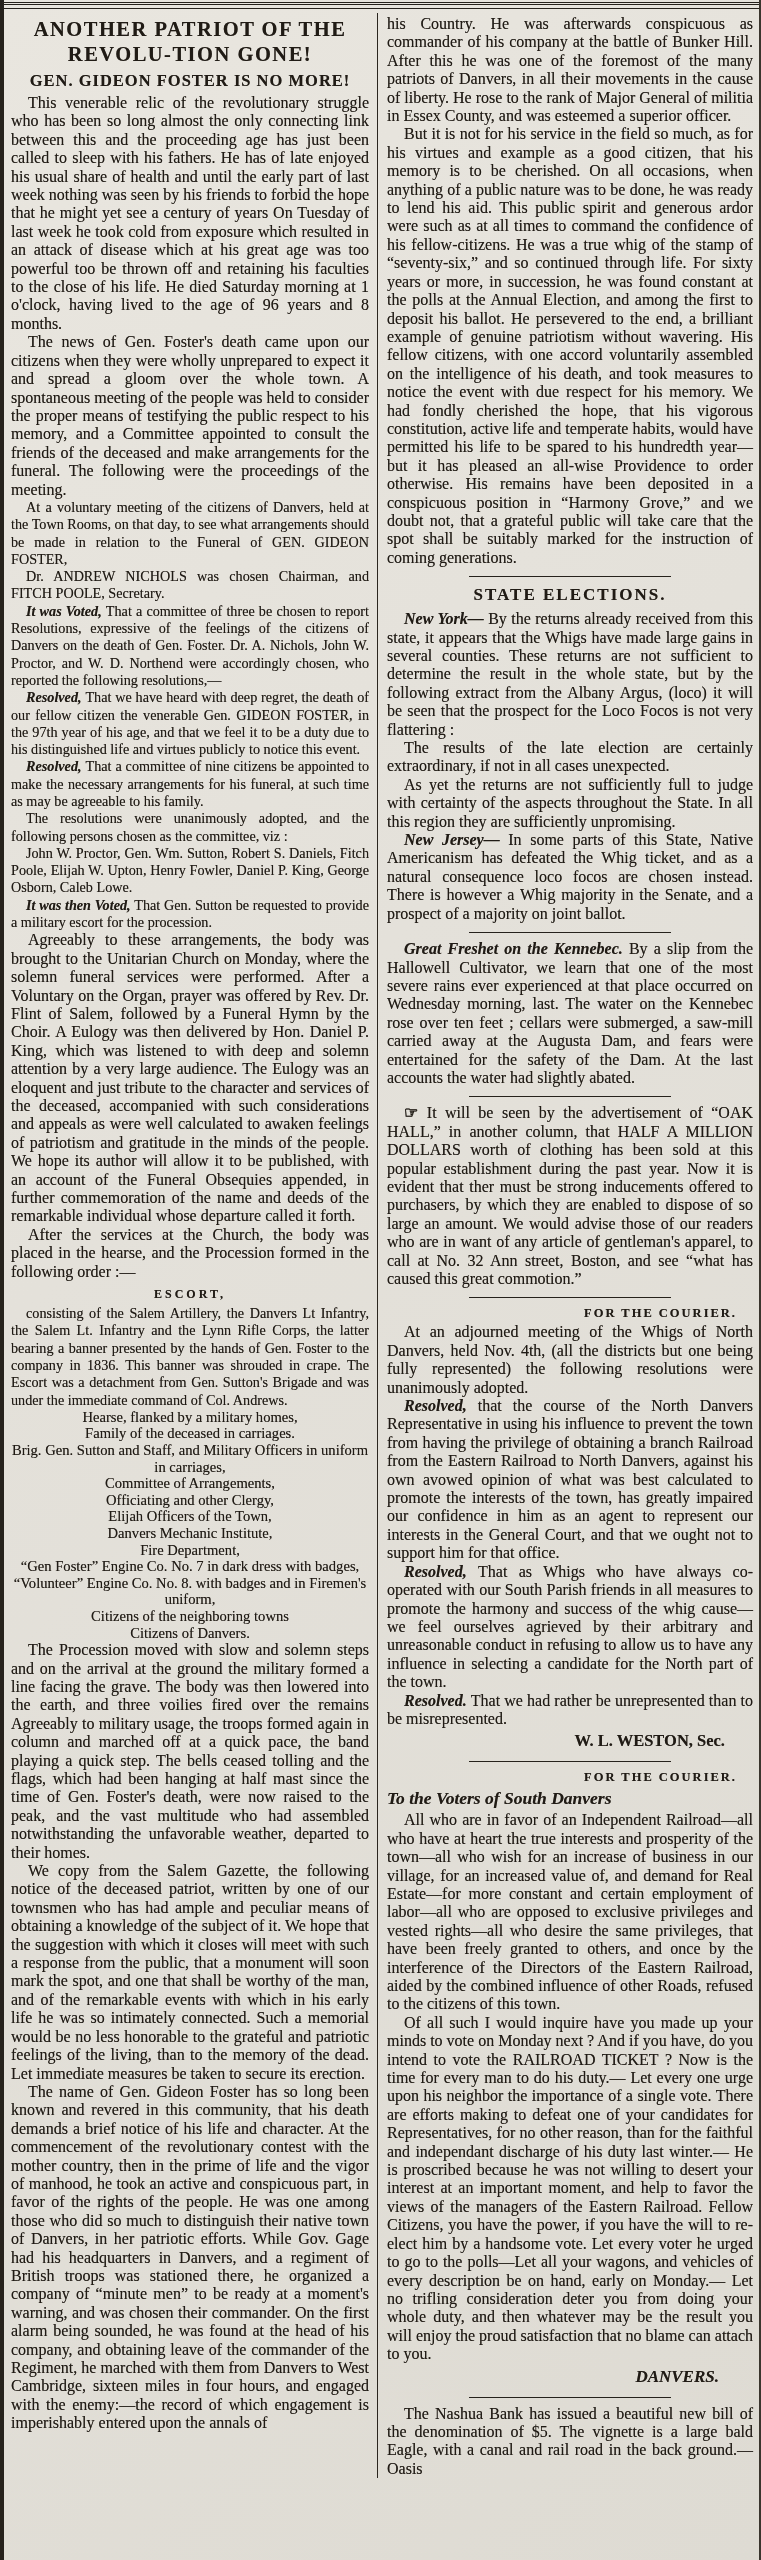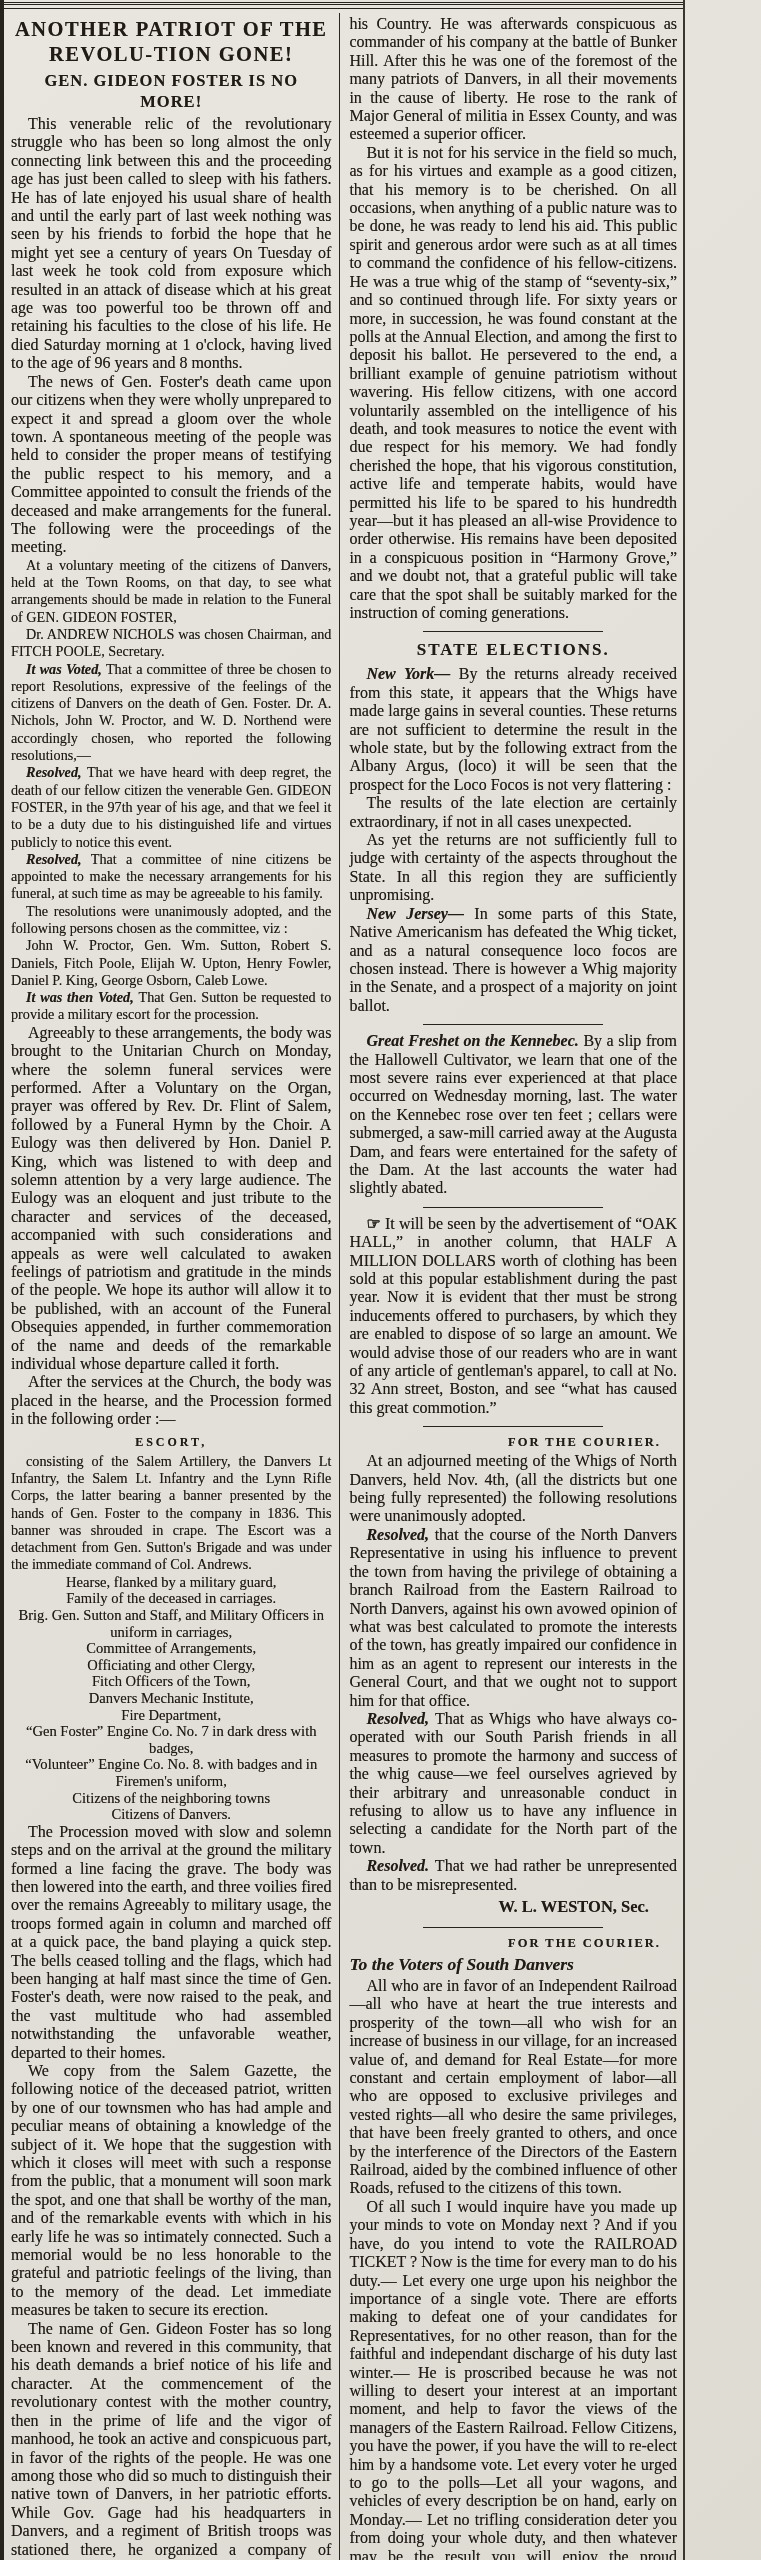--- a/index.html
+++ b/index.html
@@ -3,21 +3,21 @@
 <meta charset="utf-8">
 <style>
   html,body{margin:0;padding:0;}
   body{
     width:761px;height:2560px;overflow:hidden;
     background:linear-gradient(135deg,#e9e6df 0%,#e4e1da 40%,#dedbd3 100%);
     font-family:"Liberation Serif","DejaVu Serif",serif;
     color:#201b15;
   }
   .page{
-    box-sizing:border-box;width:685px;height:2560px;overflow:hidden;
+    box-sizing:border-box;width:761px;height:2560px;overflow:hidden;
     border-left:4px solid #26221c;border-right:2px solid #3a352d;
     position:relative;
   }
   .top-rule{border-top:3px double #26221c;border-bottom:1px solid #26221c;height:3px;margin:2px 0 4px 0;}
   .cols{display:flex;}
   .col{box-sizing:border-box;}
   .col-left{width:374px;padding:2px 8px 0 7px;border-right:1.5px solid #2b261f;}
   .col-right{width:381px;padding:2px 6px 0 9px;}
   p{margin:0;text-align:justify;font-size:16px;line-height:18.4px;
     text-shadow:0 0 .5px rgba(32,27,21,.55);}
@@ -33,21 +33,21 @@
   p.escort-head{font-size:12px;line-height:20px;font-weight:bold;text-align:center;
     letter-spacing:3px;margin:3px 0 1px 0;text-indent:0;}
   p.center{text-align:center;text-indent:0;font-size:14.6px;line-height:16.6px;}
   p.right-sig{text-align:right;text-indent:0;font-size:16.5px;line-height:22px;
     font-weight:bold;padding-right:28px;margin:2px 0;}
   p.courier{text-align:right;text-indent:0;font-size:12.5px;line-height:17px;
     font-weight:bold;letter-spacing:2px;padding-right:16px;margin:3px 0 1px 0;}
   p.voters-head{text-align:left;text-indent:0;font-size:17.5px;line-height:22px;
     font-weight:bold;font-style:italic;margin:1px 0 2px 0;}
   p.danvers{text-align:right;text-indent:0;font-size:17px;line-height:22px;
-    font-weight:bold;padding-right:34px;margin:2px 0;}
+    font-weight:bold;font-style:italic;padding-right:34px;margin:2px 0;}
   .rule{width:55%;border-top:1.5px solid #26221c;margin:9px auto 7px auto;height:0;}
   .lead{font-style:italic;font-weight:bold;}
   .lead-plain{font-weight:bold;}
 </style>
 </head>
 <body>
 
 <div class="page">
   <div class="top-rule"></div>
   <div class="cols">
@@ -61,26 +61,26 @@
         <p class="para-sm"><span class="lead">It was Voted,  </span>That a committee of three be chosen to report Resolutions, expressive of the feelings of the citizens of Danvers on the death of Gen. Foster.  Dr. A. Nichols, John W. Proctor, and W. D. Northend were accordingly chosen, who reported the following resolutions,—</p>
         <p class="para-sm"><span class="lead">Resolved,  </span>That we have heard with deep regret, the death of our fellow citizen the venerable Gen. GIDEON FOSTER, in the 97th year of his age, and that we feel it to be a duty due to his distinguished life and virtues publicly to notice this event.</p>
         <p class="para-sm"><span class="lead">Resolved,  </span>That a committee of nine citizens be appointed to make the necessary arrangements for his funeral, at such time as may be agreeable to his family.</p>
         <p class="para-sm">The resolutions were unanimously adopted, and the following persons chosen as the committee, viz :</p>
         <p class="para-sm">John W. Proctor, Gen. Wm. Sutton, Robert S. Daniels, Fitch Poole, Elijah W. Upton, Henry Fowler, Daniel P. King, George Osborn, Caleb Lowe.</p>
         <p class="para-sm"><span class="lead">It was then Voted,  </span>That Gen. Sutton be requested to provide a military escort for the procession.</p>
         <p class="para">Agreeably to these arrangements, the body was brought to the Unitarian Church on Monday, where the solemn funeral services were performed.  After a Voluntary on the Organ, prayer was offered by Rev. Dr. Flint of Salem, followed by a Funeral Hymn by the Choir.  A Eulogy was then delivered by Hon. Daniel P. King, which was listened to with deep and solemn attention by a very large audience.  The Eulogy was an eloquent and just tribute to the character and services of the deceased, accompanied with such considerations and appeals as were well calculated to awaken feelings of patriotism and gratitude in the minds of the people.  We hope its author will allow it to be published, with an account of the Funeral Obsequies appended, in further commemoration of the name and deeds of the remarkable individual whose departure called it forth.</p>
         <p class="para">After the services at the Church, the body was placed in the hearse, and the Procession formed in the following order :—</p>
         <p class="escort-head">ESCORT,</p>
         <p class="para-sm para-noindent">consisting of the Salem Artillery, the Danvers Lt Infantry, the Salem Lt. Infantry and the Lynn Rifle Corps, the latter bearing a banner presented by the hands of Gen. Foster to the company in 1836.  This banner was shrouded in crape.  The Escort was a detachment from Gen. Sutton's Brigade and was under the immediate command of Col. Andrews.</p>
-        <p class="center">Hearse, flanked by a military guard,</p>
+        <p class="center">Hearse, flanked by a military homes,</p>
         <p class="center">Family of the deceased in carriages.</p>
         <p class="center">Brig. Gen. Sutton and Staff, and Military Officers in uniform in carriages,</p>
         <p class="center">Committee of Arrangements,</p>
         <p class="center">Officiating and other Clergy,</p>
-        <p class="center">Fitch Officers of the Town,</p>
+        <p class="center">Elijah Officers of the Town,</p>
         <p class="center">Danvers Mechanic Institute,</p>
         <p class="center">Fire Department,</p>
         <p class="center">“Gen Foster” Engine Co. No. 7 in dark dress with badges,</p>
         <p class="center">“Volunteer” Engine Co. No. 8. with badges and in Firemen's uniform,</p>
         <p class="center">Citizens of the neighboring towns</p>
         <p class="center">Citizens of Danvers.</p>
         <p class="para">The Procession moved with slow and solemn steps and on the arrival at the ground the military formed a line facing the grave.  The body was then lowered into the earth, and three voilies fired over the remains Agreeably to military usage, the troops formed again in column and marched off at a quick pace, the band playing a quick step.  The bells ceased tolling and the flags, which had been hanging at half mast since the time of Gen. Foster's death, were now raised to the peak, and the vast multitude who had assembled notwithstanding the unfavorable weather, departed to their homes.</p>
         <p class="para">We copy from the Salem Gazette, the following notice of the deceased patriot, written by one of our townsmen who has had ample and peculiar means of obtaining a knowledge of the subject of it.  We hope that the suggestion with which it closes will meet with such a response from the public, that a monument will soon mark the spot, and one that shall be worthy of the man, and of the remarkable events with which in his early life he was so intimately connected.  Such a memorial would be no less honorable to the grateful and patriotic feelings of the living, than to the memory of the dead.  Let immediate measures be taken to secure its erection.</p>
         <p class="para">The name of Gen. Gideon Foster has so long been known and revered in this community, that his death demands a brief notice of his life and character.  At the commencement of the revolutionary contest with the mother country, then in the prime of life and the vigor of manhood, he took an active and conspicuous part, in favor of the rights of the people.  He was one among those who did so much to distinguish their native town of Danvers, in her patriotic efforts.  While Gov. Gage had his headquarters in Danvers, and a regiment of British troops was stationed there, he organized a company of “minute men” to be ready at a moment's warning, and was chosen their commander.  On the first alarm being sounded, he was found at the head of his company, and obtaining leave of the commander of the Regiment, he marched with them from Danvers to West Cambridge, sixteen miles in four hours, and engaged with the enemy:—the record of which engagement is imperishably entered upon the annals of</p>
       </div>

